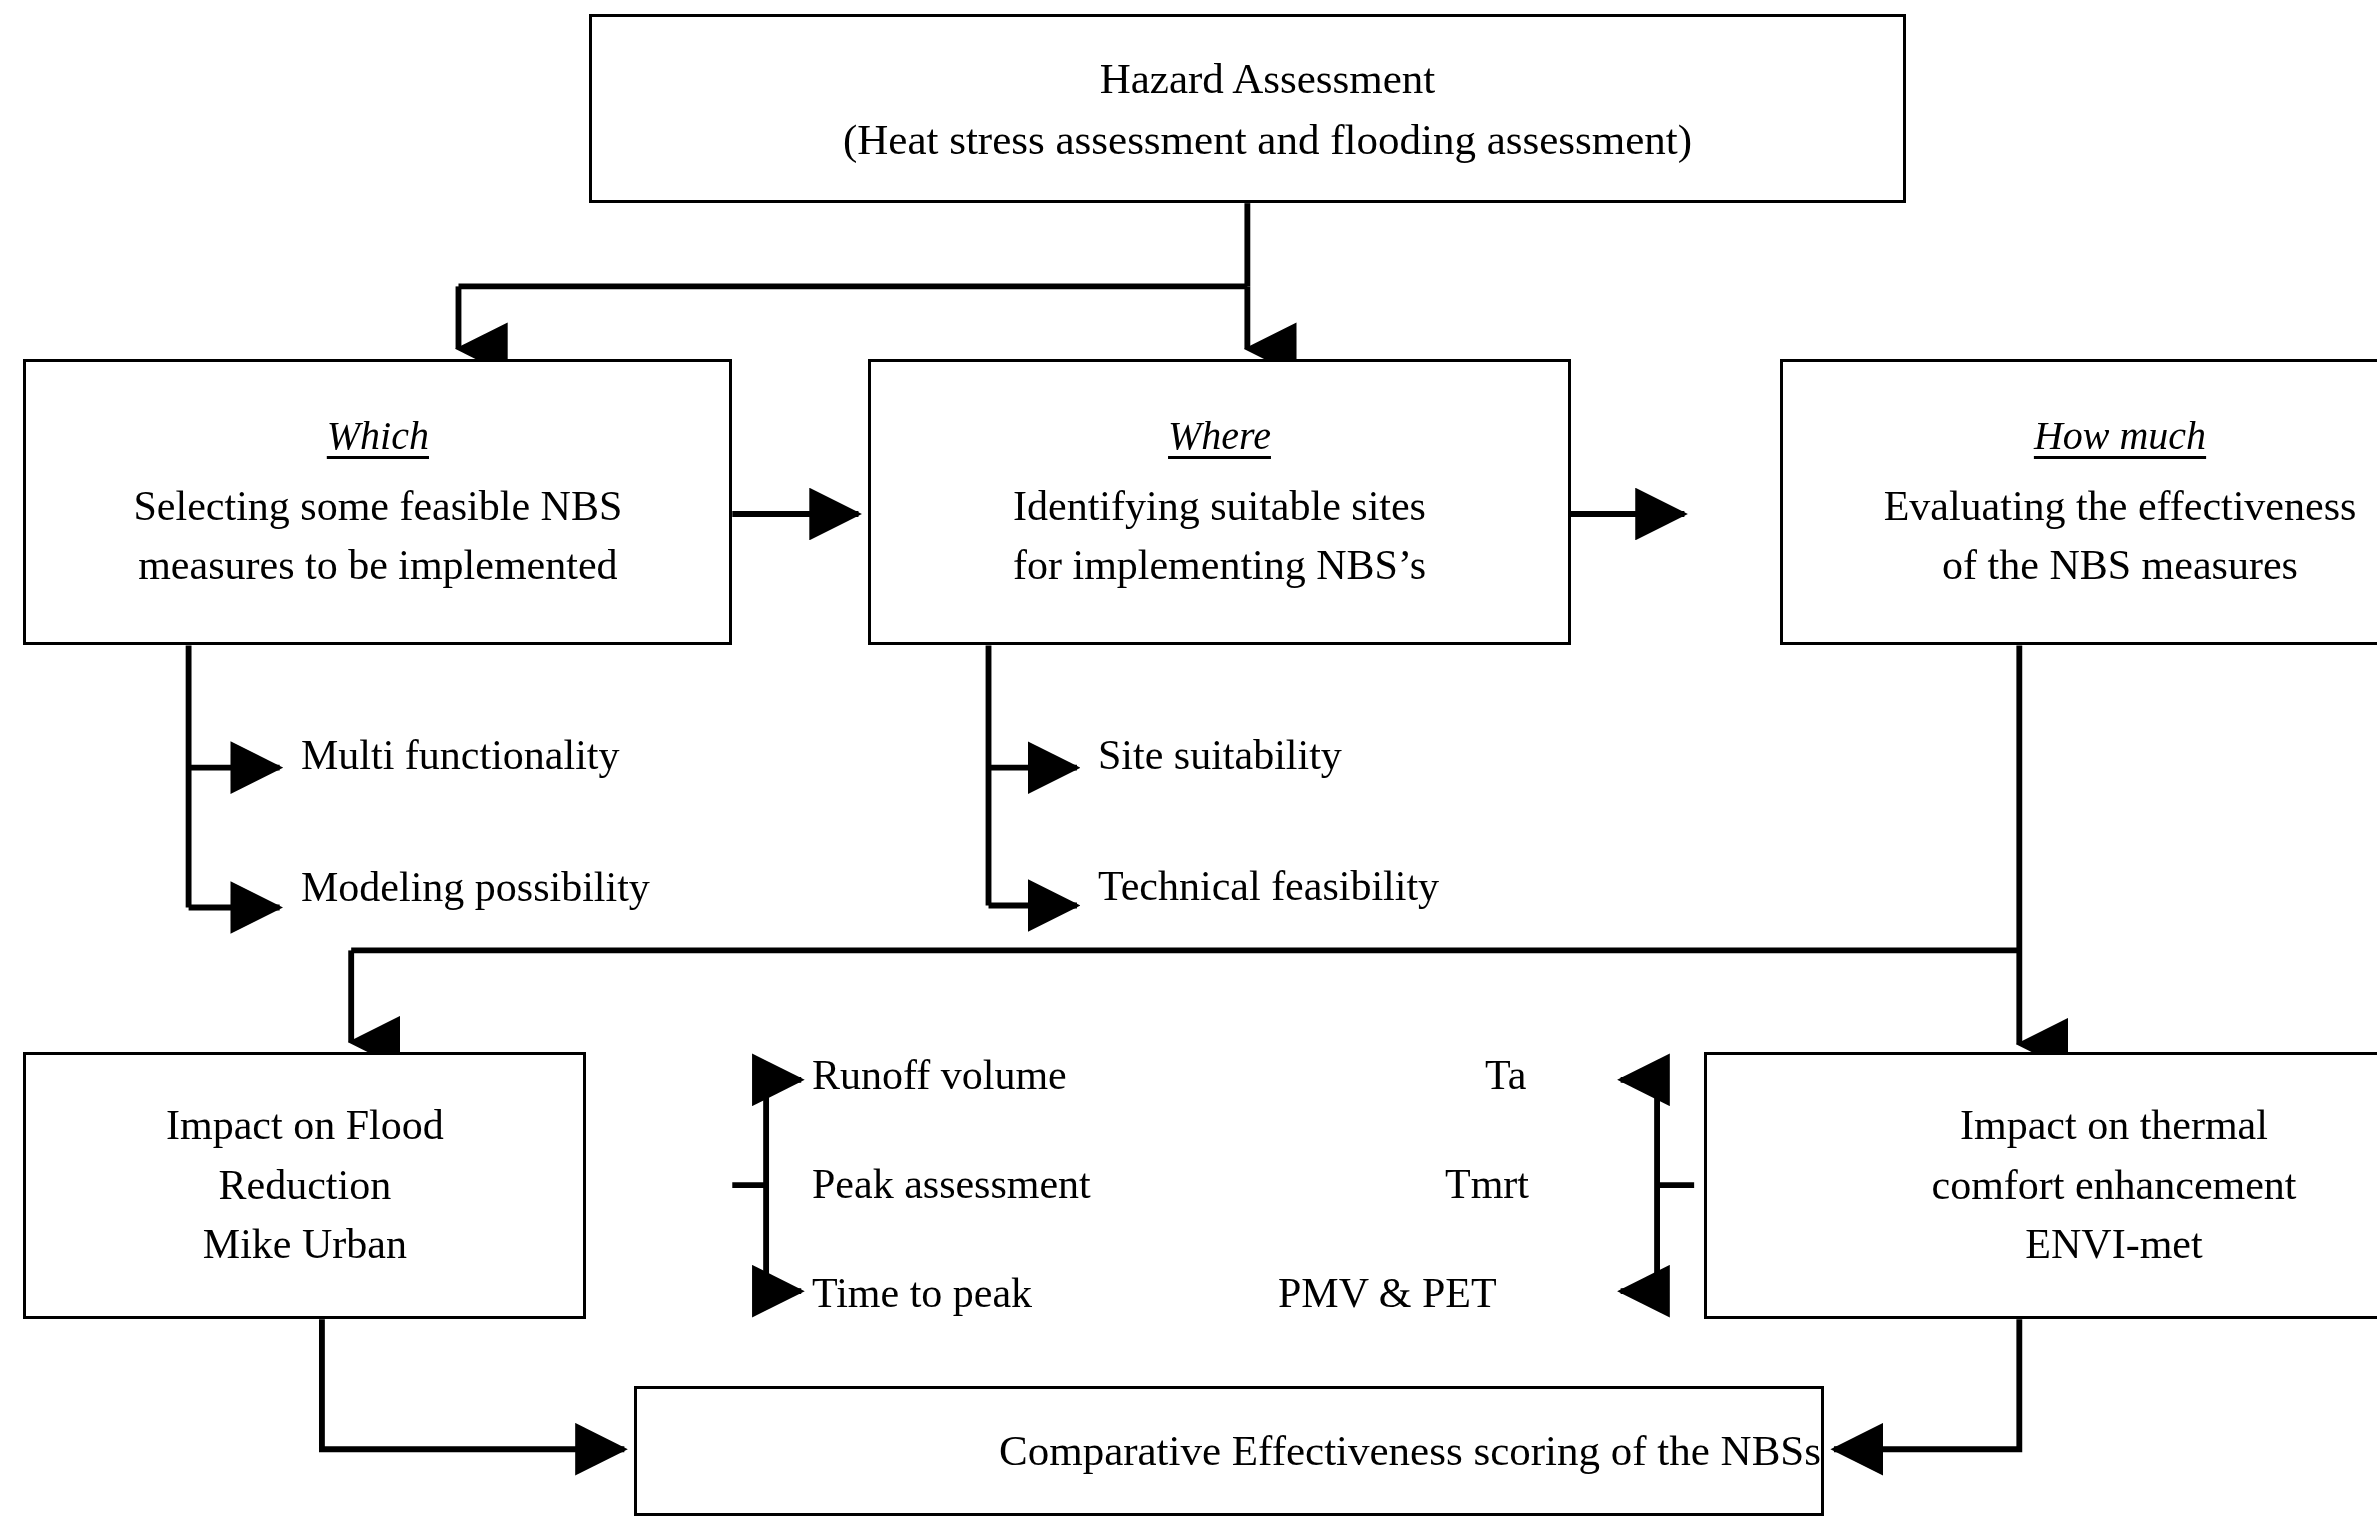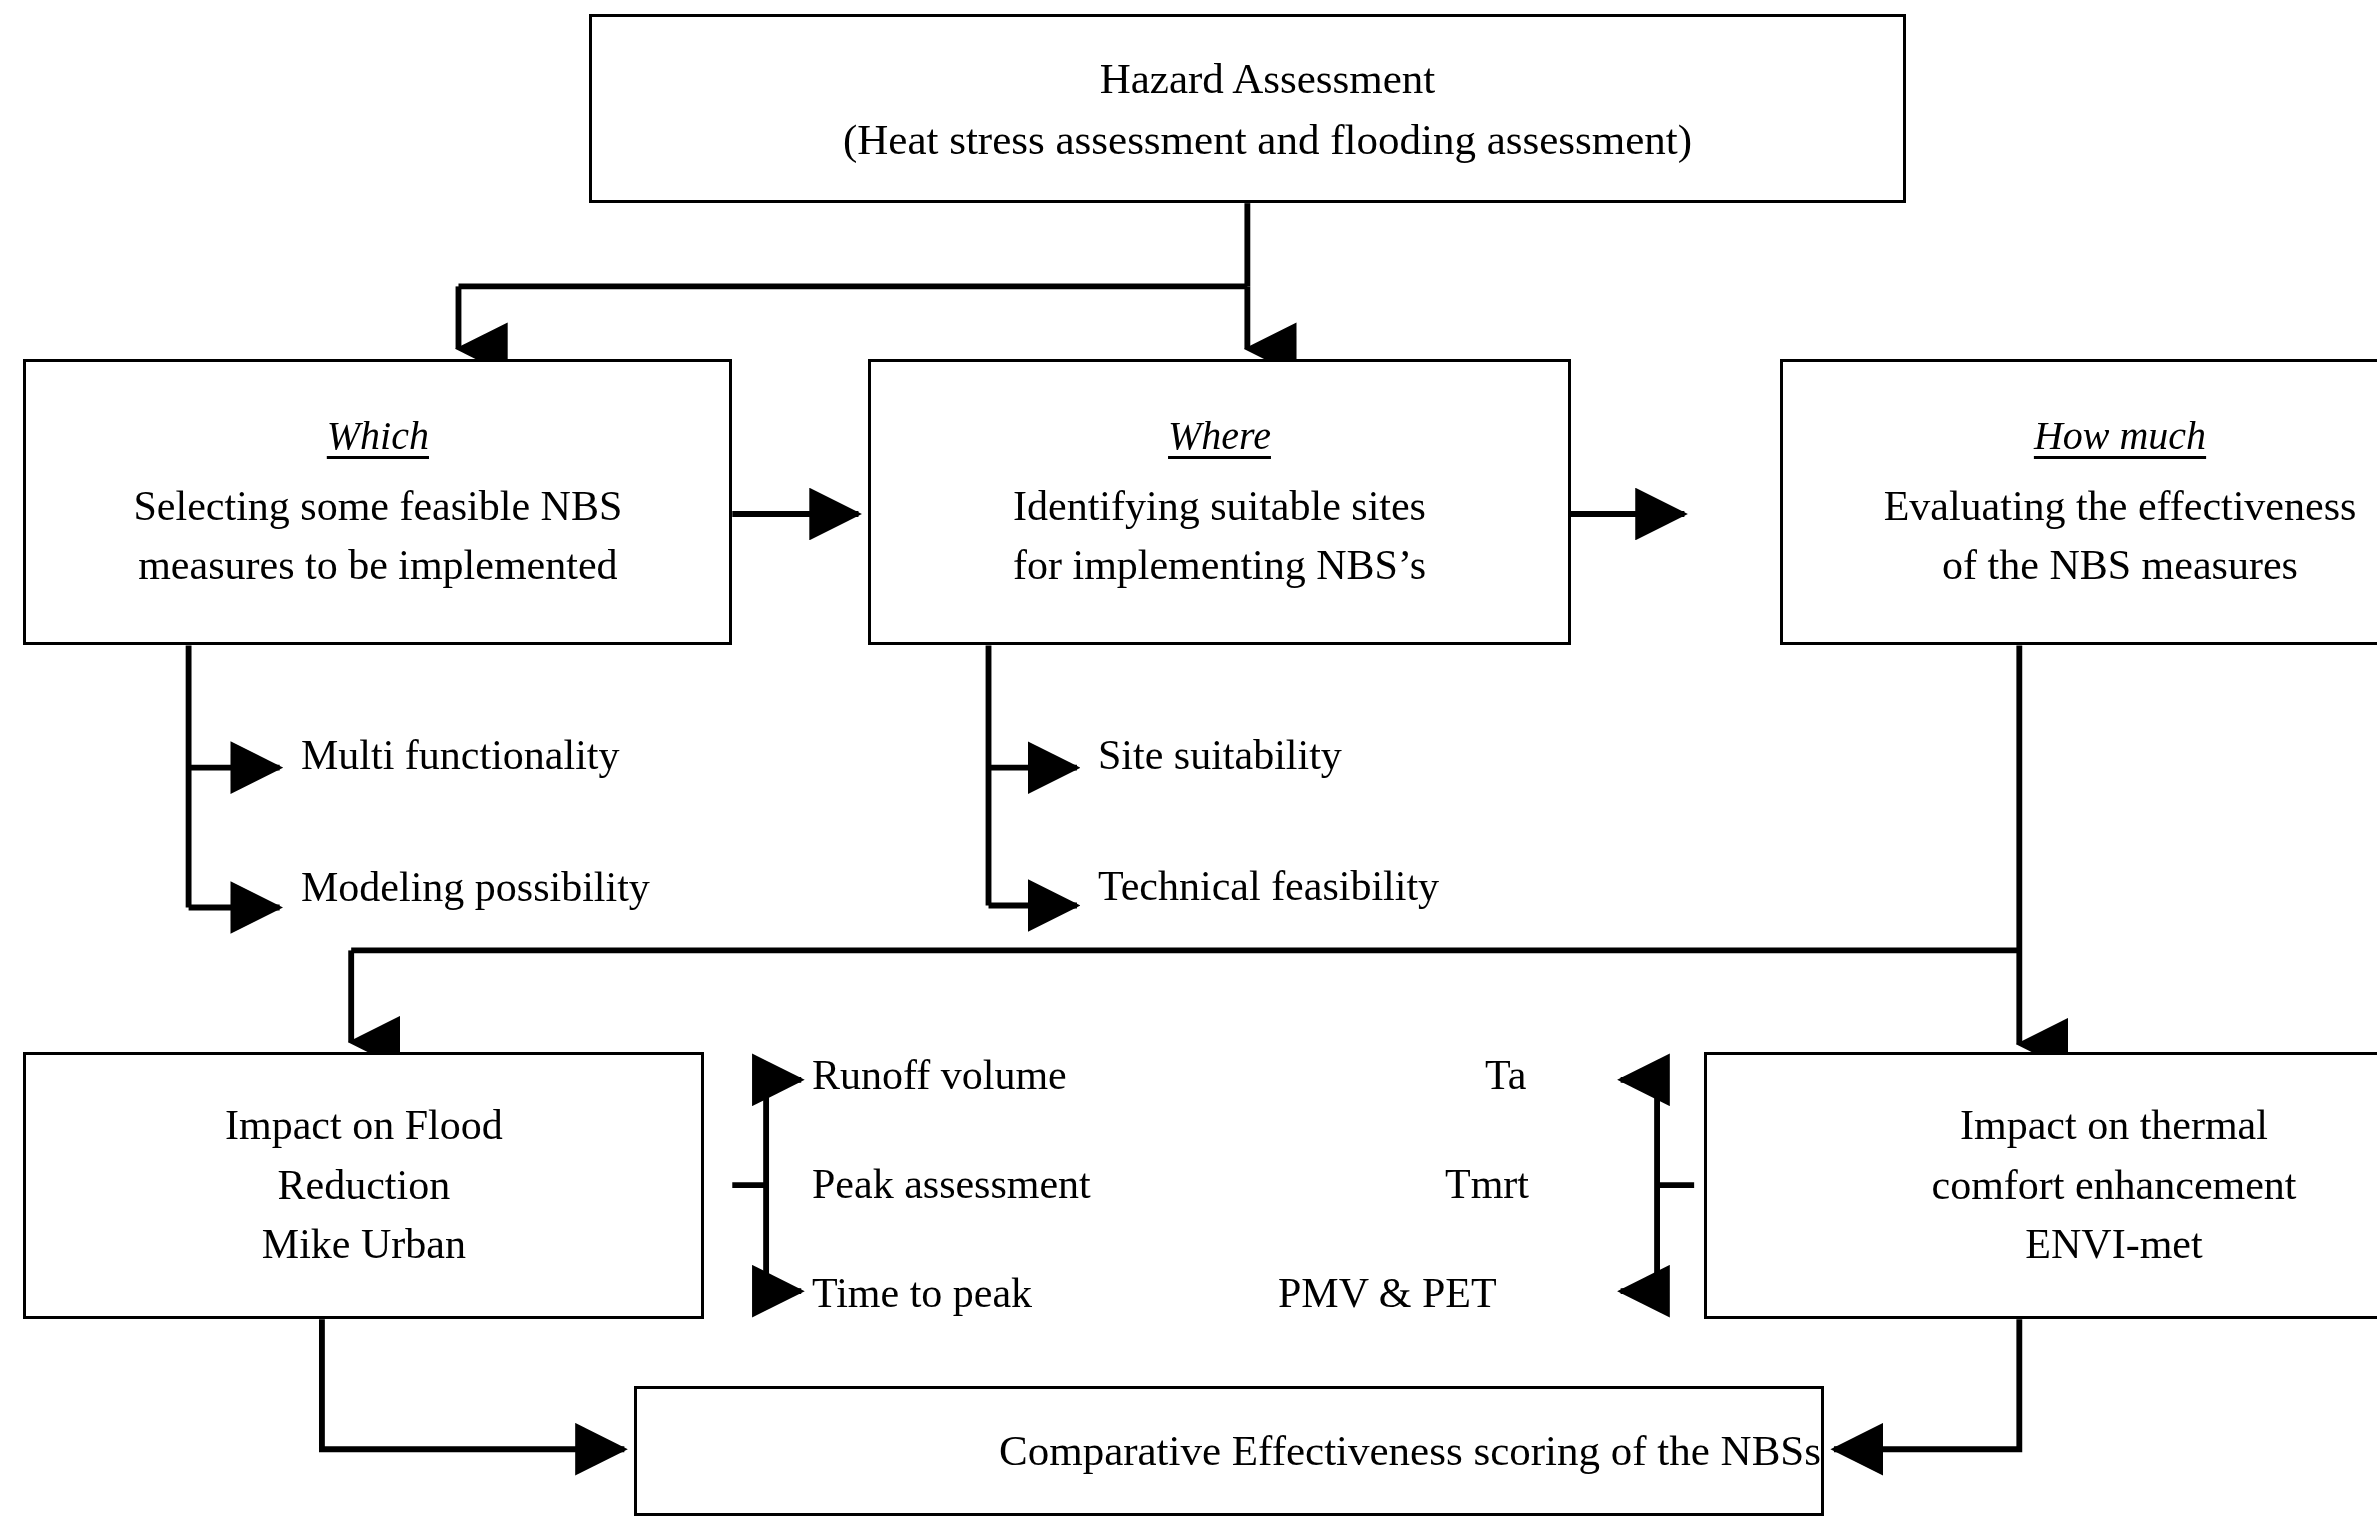--- a/index.html
+++ b/index.html
@@ -52,21 +52,21 @@
     line-height:1;
     white-space:nowrap;
     z-index:2;
   }
   
   #node-hazard        { left:589px;  top:14.3px;   width:1317px; height:189px;padding-left:40px; }
   #node-hazard .line  { font-size:43px; }
   #node-which         { left:23.4px;   top:359px;  width:709px; height:286px; }
   #node-where         { left:868px; top:359px;  width:703px; height:286px; }
   #node-howmuch       { left:1780px; top:359px;  width:680px; height:286px; }
-  #node-flood         { left:23.4px;   top:1052px; width:681px; height:267px; }
+  #node-flood         { left:23.4px;   top:1052px; width:563px; height:267px; }
   #node-thermal       { left:1704px; top:1052px; width:820px; height:267px;align-items:flex-end; }
   #node-compare       { left:634px;  top:1386px; width:1190px; height:130px;text-align:right; }
   #node-compare .line { font-size:43px; }
 
   
   #lbl-multi      { left:301px;  top:734px; }
   #lbl-modeling   { left:301px;  top:866px; }
   #lbl-sitesuit   { left:1098px; top:734px; }
   #lbl-techfeas   { left:1098px; top:865px;text-align:right; }
   #lbl-runoff     { left:812px; top:1054px; }

